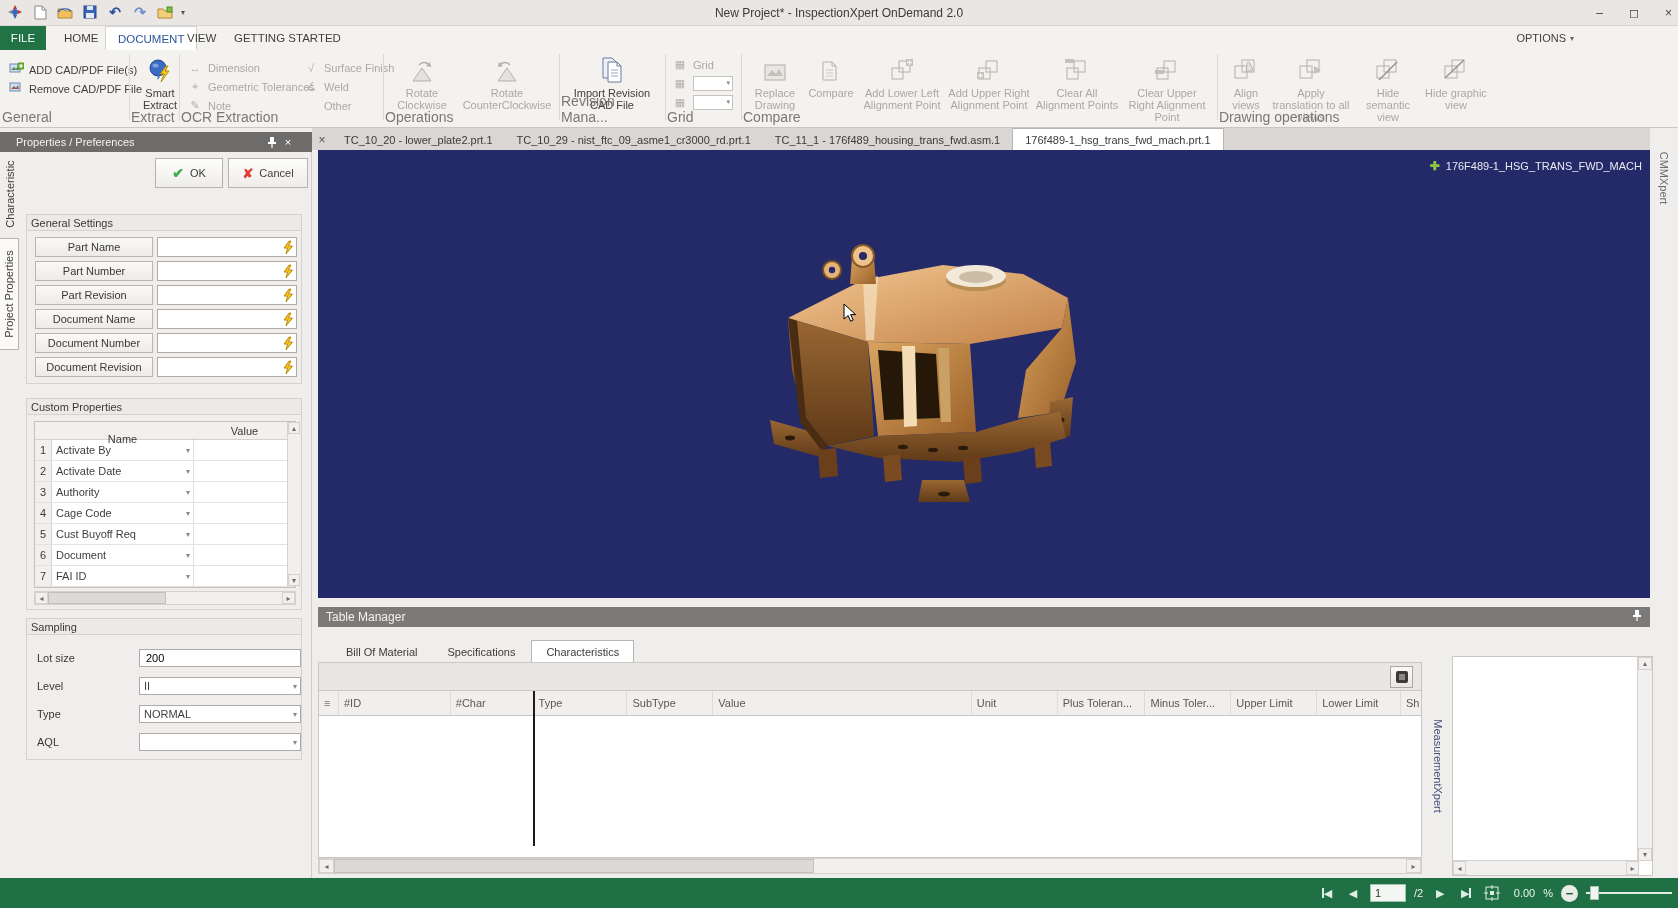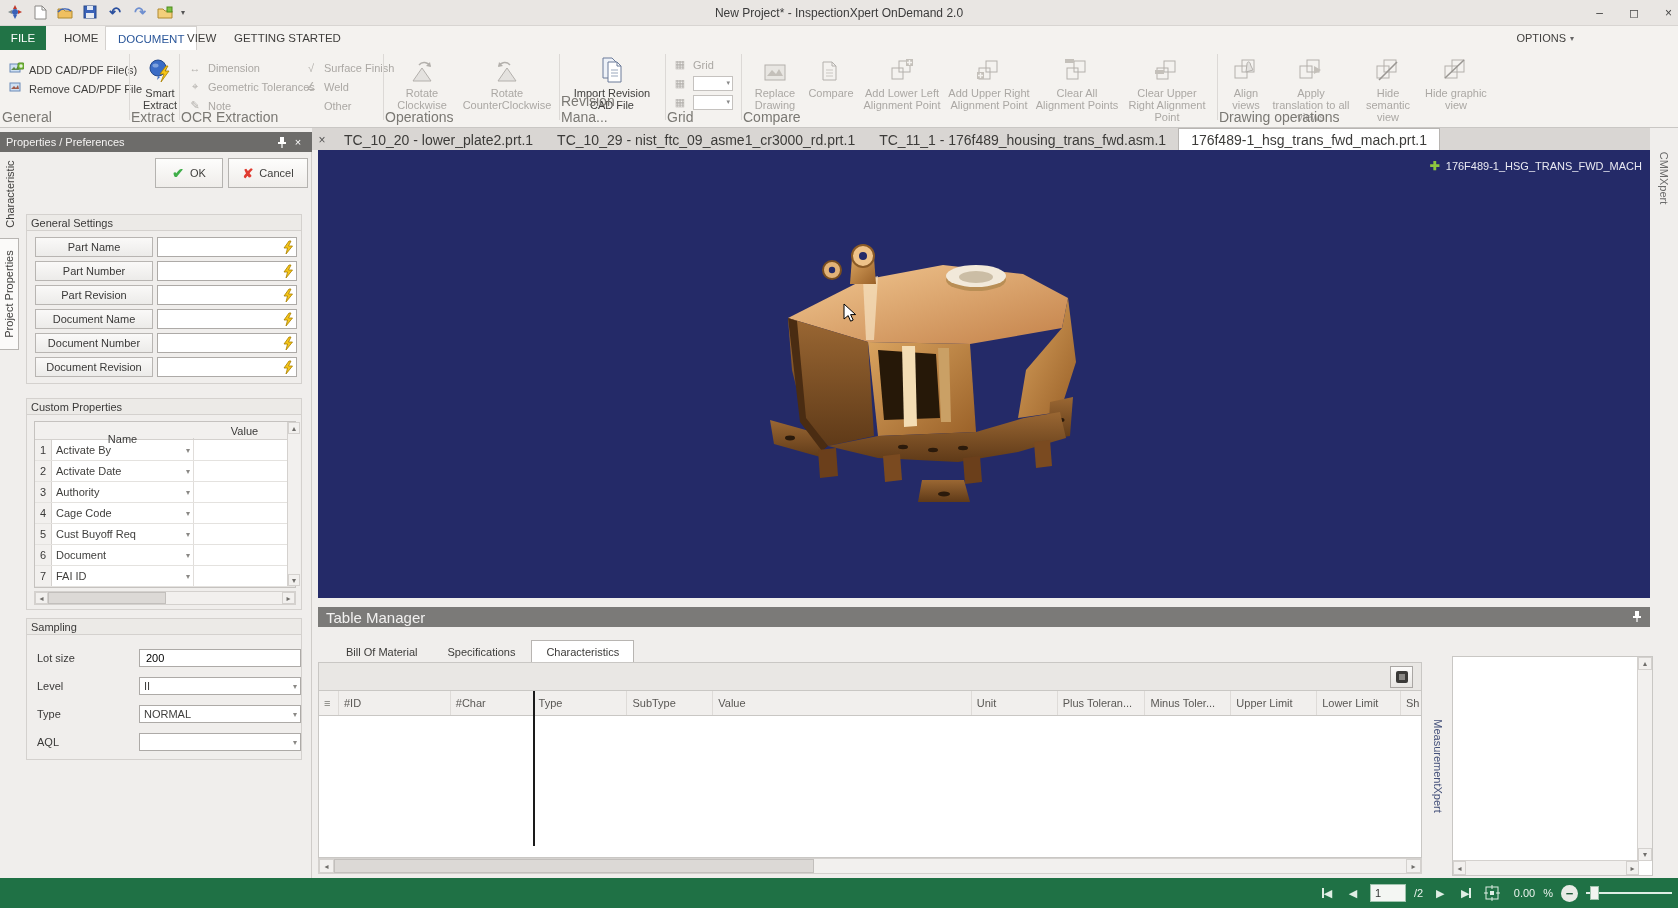--- a/index.html
+++ b/index.html
@@ -36,25 +36,25 @@
   .rrow{display:flex;align-items:center;gap:5px;height:19px;white-space:nowrap;}
   .rrow .mi{width:16px;text-align:center;font-size:11px;}
   .gray{color:#aba8a4;}
   .gicon{color:#b3b0ac;font-size:12px;}
   .gridsel{width:40px;height:15px;background:#fff;border:1px solid #c5c2bf;position:relative;}
   .gridsel .car{position:absolute;right:2px;top:2px;font-size:7px;color:#888;}
 
   
   .doctabs{position:absolute;left:312px;top:128px;width:1366px;height:22px;background:#d9d6d3;display:flex;align-items:flex-end;}
   .dt-close{width:20px;height:20px;display:flex;align-items:center;justify-content:center;color:#555;font-size:12px;}
-  .dtab{height:20px;display:flex;align-items:center;padding:0 12px;font-size:14px;color:#3c3b39;white-space:nowrap;}
+  .dtab{height:20px;display:flex;align-items:center;padding:0 12px;font-size:11px;color:#3c3b39;white-space:nowrap;}
   .dtab.active{background:#fff;border:1px solid #b8b5b2;border-bottom:none;height:22px;}
 
   
-  .lp-header{position:absolute;left:0;top:132px;width:312px;height:20px;background:#6d6c6a;color:#f4f3f2;display:flex;align-items:center;padding:0 6px;font-size:11px;}
+  .lp-header{position:absolute;left:0;top:132px;width:312px;height:20px;background:#6d6c6a;color:#f4f3f2;display:flex;align-items:center;padding:0 16px;font-size:11px;}
   .lp-header .sp{flex:1;}
   .lp-hicon{width:16px;height:16px;display:flex;align-items:center;justify-content:center;color:#fff;}
   .sidestrip{position:absolute;left:0;top:152px;width:20px;height:726px;background:#f0eeec;}
   .vtab{position:absolute;left:0;width:19px;display:flex;align-items:center;justify-content:center;background:#f0eeec;color:#3f3e3c;}
   .vtab span{transform:rotate(-90deg);white-space:nowrap;font-size:11px;}
   .vtab.active{background:#fbfaf9;border:1px solid #b8b5b2;border-left:none;}
   .lp-body{position:absolute;left:20px;top:152px;width:292px;height:726px;background:#f0eeec;border-right:1px solid #cfccc9;}
 
   .btn{display:flex;align-items:center;justify-content:center;gap:6px;background:linear-gradient(#fdfdfc,#efedea);border:1px solid #b5b3b0;font-size:11px;color:#3f3e3c;}
   .ok-btn{position:absolute;left:135px;top:6px;width:68px;height:30px;}
@@ -94,21 +94,21 @@
   .vp-label{position:absolute;top:9px;right:8px;display:flex;align-items:center;gap:6px;color:#e9e9f2;font-size:11px;}
   .vp-label .pl{color:#8dc63f;font-size:12px;font-weight:bold;}
   .cursor{position:absolute;left:843px;top:303px;z-index:40;}
 
   
   .rightstrip{position:absolute;left:1650px;top:128px;width:28px;height:750px;background:#f0eeec;}
   .cmx{position:absolute;left:1654px;top:138px;width:20px;height:80px;display:flex;align-items:center;justify-content:center;}
   .cmx span{transform:rotate(90deg);white-space:nowrap;color:#6a6a6a;font-size:11px;}
 
   
-  .tm-bar{position:absolute;left:318px;top:607px;width:1332px;height:20px;background:#7b7a78;color:#f2f1f0;display:flex;align-items:center;padding:0 8px;font-size:15px;text-align:center;}
+  .tm-bar{position:absolute;left:318px;top:607px;width:1332px;height:20px;background:#7b7a78;color:#f2f1f0;display:flex;align-items:center;padding:0 8px;font-size:12px;text-align:center;}
   .tm-bar .sp{flex:1;}
   .tm-tabs{position:absolute;left:318px;top:640px;width:1104px;height:22px;display:flex;align-items:flex-end;padding-left:14px;gap:2px;}
   .tmtab{height:20px;display:flex;align-items:center;padding:0 14px;color:#3c3b39;}
   .tmtab.active{background:#fff;border:1px solid #b8b5b2;border-bottom:none;height:22px;}
   .tm-strip{position:absolute;left:318px;top:662px;width:1104px;height:29px;background:#e9e7e4;border:1px solid #c9c7c4;}
   .tm-stripbtn{position:absolute;right:8px;top:3px;width:23px;height:22px;background:linear-gradient(#fbfaf9,#e8e6e3);border:1px solid #aaa7a4;display:flex;align-items:center;justify-content:center;}
   .tm-head{position:absolute;left:318px;top:691px;width:1104px;height:25px;background:#f1efed;border:1px solid #c9c7c4;border-top:none;display:flex;align-items:center;color:#5a5855;}
   .tm-head .hc{padding-left:5px;height:100%;display:flex;align-items:center;border-right:1px solid #dedbd8;overflow:hidden;white-space:nowrap;}
   .tm-body{position:absolute;left:318px;top:716px;width:1104px;height:142px;background:#fff;border:1px solid #c9c7c4;border-top:none;}
   .tm-div{position:absolute;left:533px;top:691px;width:2px;height:155px;background:#1a1a1a;}

